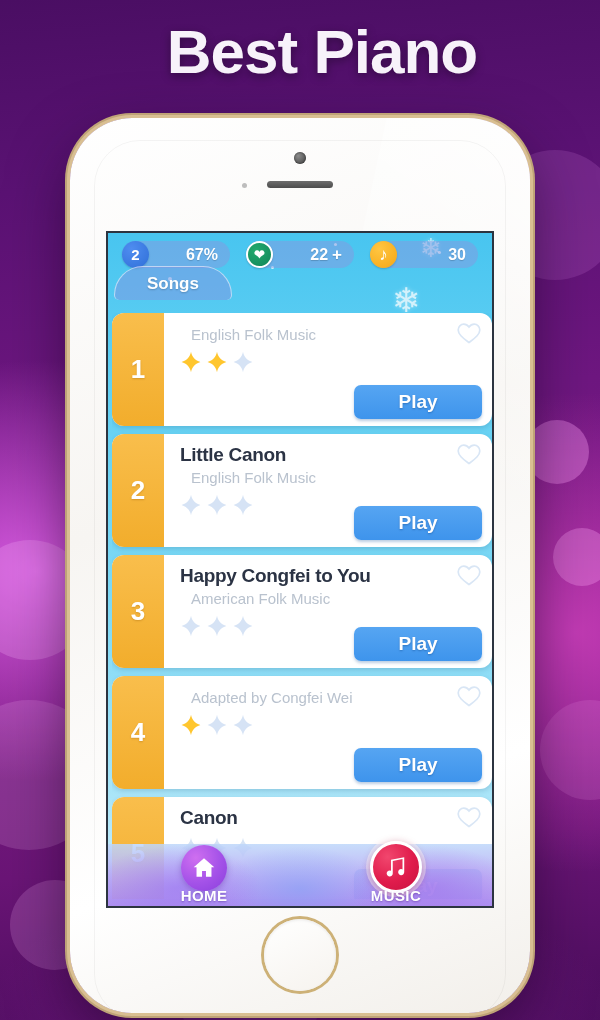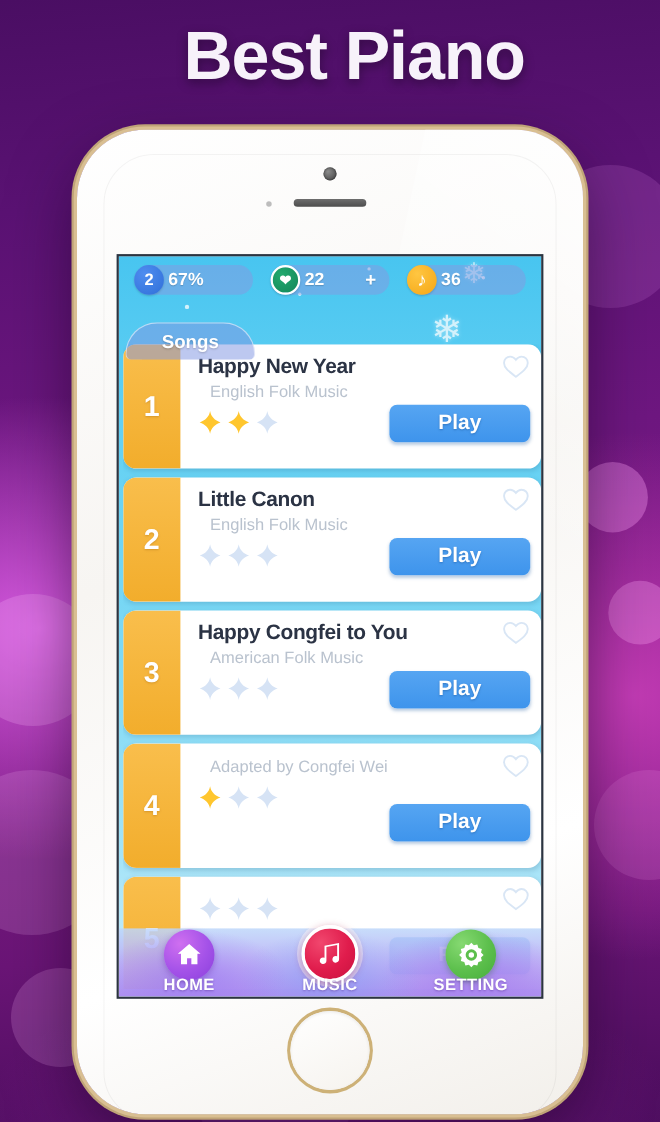--- a/index.html
+++ b/index.html
@@ -124,35 +124,35 @@
     flex: 0 0 auto;
     box-shadow: 0 1px 2px rgba(0,0,0,0.18);
   }
   .badge.blue  { background: radial-gradient(circle at 35% 30%, #4f8df0, #2f6fd8); }
   .badge.green {
     background: radial-gradient(circle at 35% 30%, #23a96e, #12865a);
     border: 2px solid #ffffff;
   }
   .badge.gold  { background: radial-gradient(circle at 35% 30%, #ffc642, #f5a614); }
   .pill .pv {
-    flex: 1; text-align: left; color: #ffffff;
+    flex: 1; text-align: right; color: #ffffff;
     font-size: 16px; font-weight: bold;
     text-shadow: 0 1px 1px rgba(0,0,0,0.18);
     padding-left: 4px;
   }
   .pill .plus {
     color: #ffffff; font-size: 17px; font-weight: bold; margin-left: 4px;
     text-shadow: 0 1px 1px rgba(0,0,0,0.18);
   }
   .heart-glyph { font-size: 13px; line-height: 1; }
   .note-glyph { font-size: 17px; line-height: 1; }
 
   
   .tabs {
-    position: absolute; top: 60px; left: 6px;
+    position: absolute; top: 33px; left: 6px;
     display: flex; gap: 12px; z-index: 4;
   }
   .tab {
     width: 118px; height: 34px;
     background: rgba(129,150,227,0.52);
     border: 1px solid rgba(255,255,255,0.55);
     border-bottom: none;
     border-radius: 34px 34px 6px 6px;
     display: flex; align-items: center; justify-content: center;
     color: #ffffff; font-size: 17px; font-weight: bold;
@@ -194,21 +194,21 @@
     white-space: nowrap;
     margin-left: 11px;
   }
   .stars { margin-top: 8px; display: flex; gap: 4px; }
   .star { width: 22px; height: 22px; }
   .heart-fav {
     position: absolute; top: 8px; right: 10px;
     width: 26px; height: 24px;
   }
   .play-btn {
-    position: absolute; right: 10px; bottom: 24px;
+    position: absolute; right: 10px; bottom: 7px;
     width: 128px; height: 34px;
     background: linear-gradient(180deg, #56a5f2, #3e94ec);
     border-radius: 7px;
     display: flex; align-items: center; justify-content: center;
     color: #ffffff; font-size: 19px; font-weight: bold;
     text-shadow: 0 1px 2px rgba(0,50,110,0.35);
     box-shadow: 0 2px 3px rgba(30,90,160,0.3);
   }
 
   
@@ -314,36 +314,35 @@
           <span class="heart-glyph">❤</span>
         </div>
         <div class="pv">22</div>
         <div class="plus">+</div>
       </div>
 
       <div class="pill">
         <div class="badge gold">
           <span class="note-glyph">♪</span>
         </div>
-        <div class="pv">36</div>
+        <div class="pv">30</div>
       </div>
 
     </div>
 
     <div class="tabs">
       <div class="tab">
         <span>Songs</span>
       </div>
     </div>
 
     <div class="list" id="song-list">
         <div class="row">
           <div class="num">1</div>
           <div class="body">
-            <div class="song-title">Happy New Year</div>
             <div class="song-artist">English Folk Music</div>
             <div class="stars">
               <svg class="star" viewBox="0 0 24 24" aria-hidden="true">
                 <path d="M12 0.8c.9 5.6 4.7 9.4 10.3 11.2C16.7 13.8 12.9 17.6 12 23.2c-.9-5.6-4.7-9.4-10.3-11.2C7.3 10.2 11.1 6.4 12 0.8z" fill="#ffc62e"></path>
               </svg>
               <svg class="star" viewBox="0 0 24 24" aria-hidden="true">
                 <path d="M12 0.8c.9 5.6 4.7 9.4 10.3 11.2C16.7 13.8 12.9 17.6 12 23.2c-.9-5.6-4.7-9.4-10.3-11.2C7.3 10.2 11.1 6.4 12 0.8z" fill="#ffc62e"></path>
               </svg>
               <svg class="star" viewBox="0 0 24 24" aria-hidden="true">
                 <path d="M12 0.8c.9 5.6 4.7 9.4 10.3 11.2C16.7 13.8 12.9 17.6 12 23.2c-.9-5.6-4.7-9.4-10.3-11.2C7.3 10.2 11.1 6.4 12 0.8z" fill="#d6e3f5"></path>
@@ -416,20 +415,21 @@
             </div>
             <div class="heart-fav"><svg viewBox="0 0 26 24" width="26" height="24" aria-hidden="true">
                 <path d="M13 21.5C7 17 2.2 13.6 2.2 8.9 2.2 5.6 4.7 3.2 7.8 3.2c1.9 0 3.8 1 5.2 2.9 1.4-1.9 3.3-2.9 5.2-2.9 3.1 0 5.6 2.4 5.6 5.7 0 4.7-4.8 8.1-10.8 12.6z" fill="none" stroke="#d9e6f5" stroke-width="1.7"></path>
               </svg></div>
             <div class="play-btn">Play</div>
           </div>
         </div>
         <div class="row">
           <div class="num">5</div>
           <div class="body">
+            <div class="song-title">Canon</div>
             <div class="song-artist"></div>
             <div class="stars">
               <svg class="star" viewBox="0 0 24 24" aria-hidden="true">
                 <path d="M12 0.8c.9 5.6 4.7 9.4 10.3 11.2C16.7 13.8 12.9 17.6 12 23.2c-.9-5.6-4.7-9.4-10.3-11.2C7.3 10.2 11.1 6.4 12 0.8z" fill="#d6e3f5"></path>
               </svg>
               <svg class="star" viewBox="0 0 24 24" aria-hidden="true">
                 <path d="M12 0.8c.9 5.6 4.7 9.4 10.3 11.2C16.7 13.8 12.9 17.6 12 23.2c-.9-5.6-4.7-9.4-10.3-11.2C7.3 10.2 11.1 6.4 12 0.8z" fill="#d6e3f5"></path>
               </svg>
               <svg class="star" viewBox="0 0 24 24" aria-hidden="true">
                 <path d="M12 0.8c.9 5.6 4.7 9.4 10.3 11.2C16.7 13.8 12.9 17.6 12 23.2c-.9-5.6-4.7-9.4-10.3-11.2C7.3 10.2 11.1 6.4 12 0.8z" fill="#d6e3f5"></path>
@@ -458,28 +458,18 @@
 
         <div class="nav-item">
           <div class="nav-circle music">
             <svg width="26" height="26" viewBox="0 0 24 24" aria-hidden="true">
               <path d="M9 17.2V6.4l9-1.8v9.6a2.8 2.8 0 1 0 1.6 2.5V3L7.4 5.3v10.1A2.8 2.8 0 1 0 9 17.9z" fill="#ffffff"></path>
             </svg>
           </div>
           <div class="nav-label">MUSIC</div>
         </div>
 
-        <div class="nav-item">
-          <div class="nav-circle setting">
-            <svg width="27" height="27" viewBox="0 0 24 24" aria-hidden="true">
-              <path d="M12 1.8l2 2.1 2.8-.7.9 2.8 2.8.9-.7 2.8 2.1 2-2.1 2 .7 2.8-2.8.9-.9 2.8-2.8-.7-2 2.1-2-2.1-2.8.7-.9-2.8-2.8-.9.7-2.8-2.1-2 2.1-2-.7-2.8 2.8-.9.9-2.8 2.8.7z" fill="#ffffff"></path>
-              <circle cx="12" cy="11.7" r="4.6" fill="#5cbf4c"></circle>
-              <circle cx="12" cy="11.7" r="2.2" fill="#ffffff"></circle>
-            </svg>
-          </div>
-          <div class="nav-label">SETTING</div>
-        </div>
 
       </div>
     </div>
 
   </div>
 </div>
 
 </body></html>

